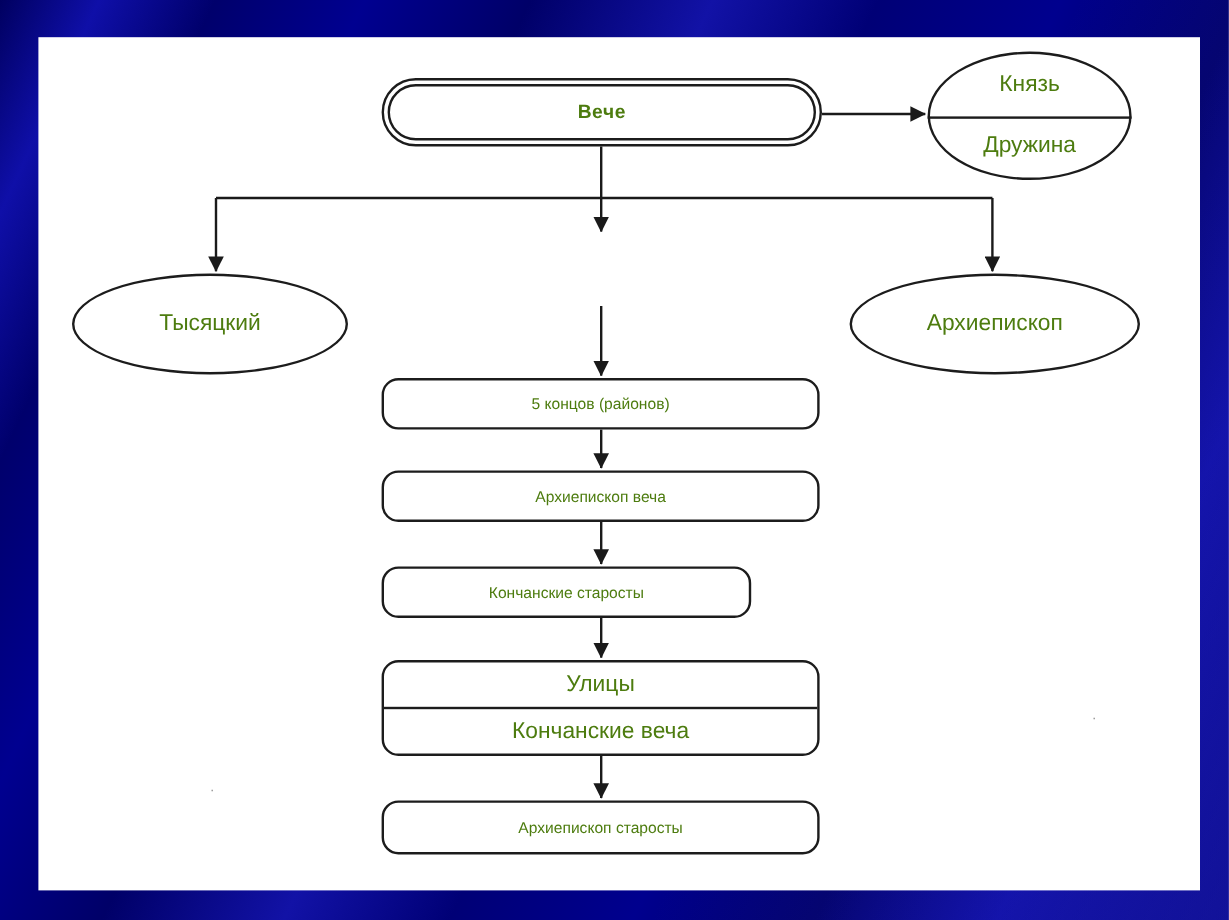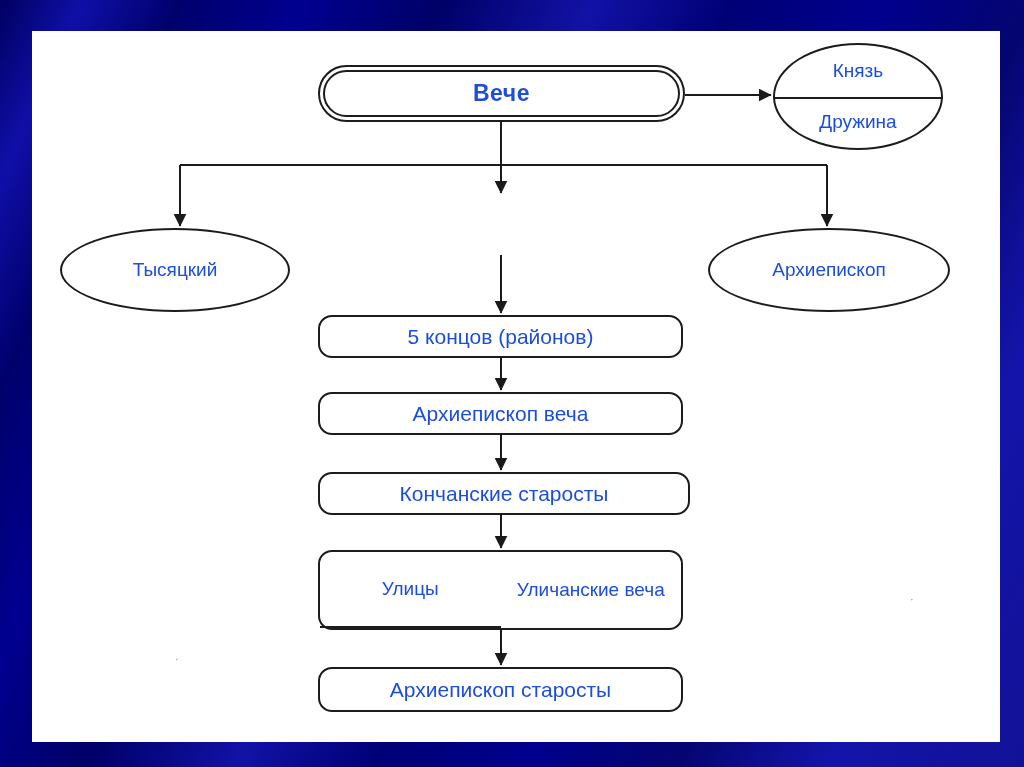--- a/index.html
+++ b/index.html
@@ -13,46 +13,46 @@
       linear-gradient(295deg, rgba(40,40,200,.45) 0%, rgba(0,0,90,0) 35%),
       linear-gradient(115deg,
         #000060 0%, #0f0fa8 6%, #00006c 13%, #000090 22%,
         #000068 32%, #1212a6 43%, #000076 53%, #00008e 64%,
         #000064 75%, #0d0da0 86%, #000072 100%);
   }
   .panel{
     position:absolute;left:32px;top:31px;width:968px;height:711px;
     background:#ffffff;
   }
-  .node{position:absolute;box-sizing:border-box;color:#1d4ed8;}
+  .node{position:absolute;box-sizing:border-box;color:#4d7c0f;}
   .node .lbl{white-space:nowrap;}
 
   
   .stadium{
     border:2px solid #1c1c1c;border-radius:32px;padding:3px;
     background:#fff;
   }
   .stadium-inner{
     box-sizing:border-box;width:100%;height:100%;
     border:2px solid #1c1c1c;border-radius:26px;
     display:flex;align-items:center;justify-content:center;
-    font-weight:bold;font-size:23px;letter-spacing:.5px;
+    font-weight:bold;font-size:16px;letter-spacing:.5px;
   }
 
   
   .rbox{
     border:2px solid #1c1c1c;border-radius:14px;background:#fff;
     display:flex;align-items:center;justify-content:center;
-    font-size:21px;
+    font-size:13px;
   }
 
   
   .rbox-split{
     border:2px solid #1c1c1c;border-radius:14px;background:#fff;
-    display:flex;font-size:19px;
+    display:flex;flex-direction:column;font-size:19px;
   }
   .rbox-split .cell{
     flex:1;display:flex;align-items:center;justify-content:center;
   }
   .rbox-split .cell.top{border-bottom:2px solid #1c1c1c;}
 
   
   .ellipse{
     border:2px solid #1c1c1c;border-radius:50%;background:#fff;
     display:flex;align-items:center;justify-content:center;
@@ -134,30 +134,30 @@
     </div>
 
     <div class="node rbox" style="left:286px;top:284px;width:365px;height:43px">
       <span class="lbl">5 концов (районов)</span>
     </div>
 
     <div class="node rbox" style="left:286px;top:361px;width:365px;height:43px">
       <span class="lbl">Архиепископ веча</span>
     </div>
 
-    <div class="node rbox" style="left:286px;top:441px;width:372px;height:43px">
+    <div class="node rbox" style="left:286px;top:441px;width:308px;height:43px">
       <span class="lbl">Кончанские старосты</span>
     </div>
 
     <div class="node rbox-split" style="left:286px;top:519px;width:365px;height:80px">
       <div class="cell top">
         <span class="lbl">Улицы</span>
       </div>
       <div class="cell">
-        <span class="lbl">Уличанские веча</span>
+        <span class="lbl">Кончанские веча</span>
       </div>
     </div>
 
     <div class="node rbox" style="left:286px;top:636px;width:365px;height:45px">
       <span class="lbl">Архиепископ старосты</span>
     </div>
 
     <div class="speck" style="left:878px;top:562px">·</div>
     <div class="speck" style="left:143px;top:622px">·</div>
 

